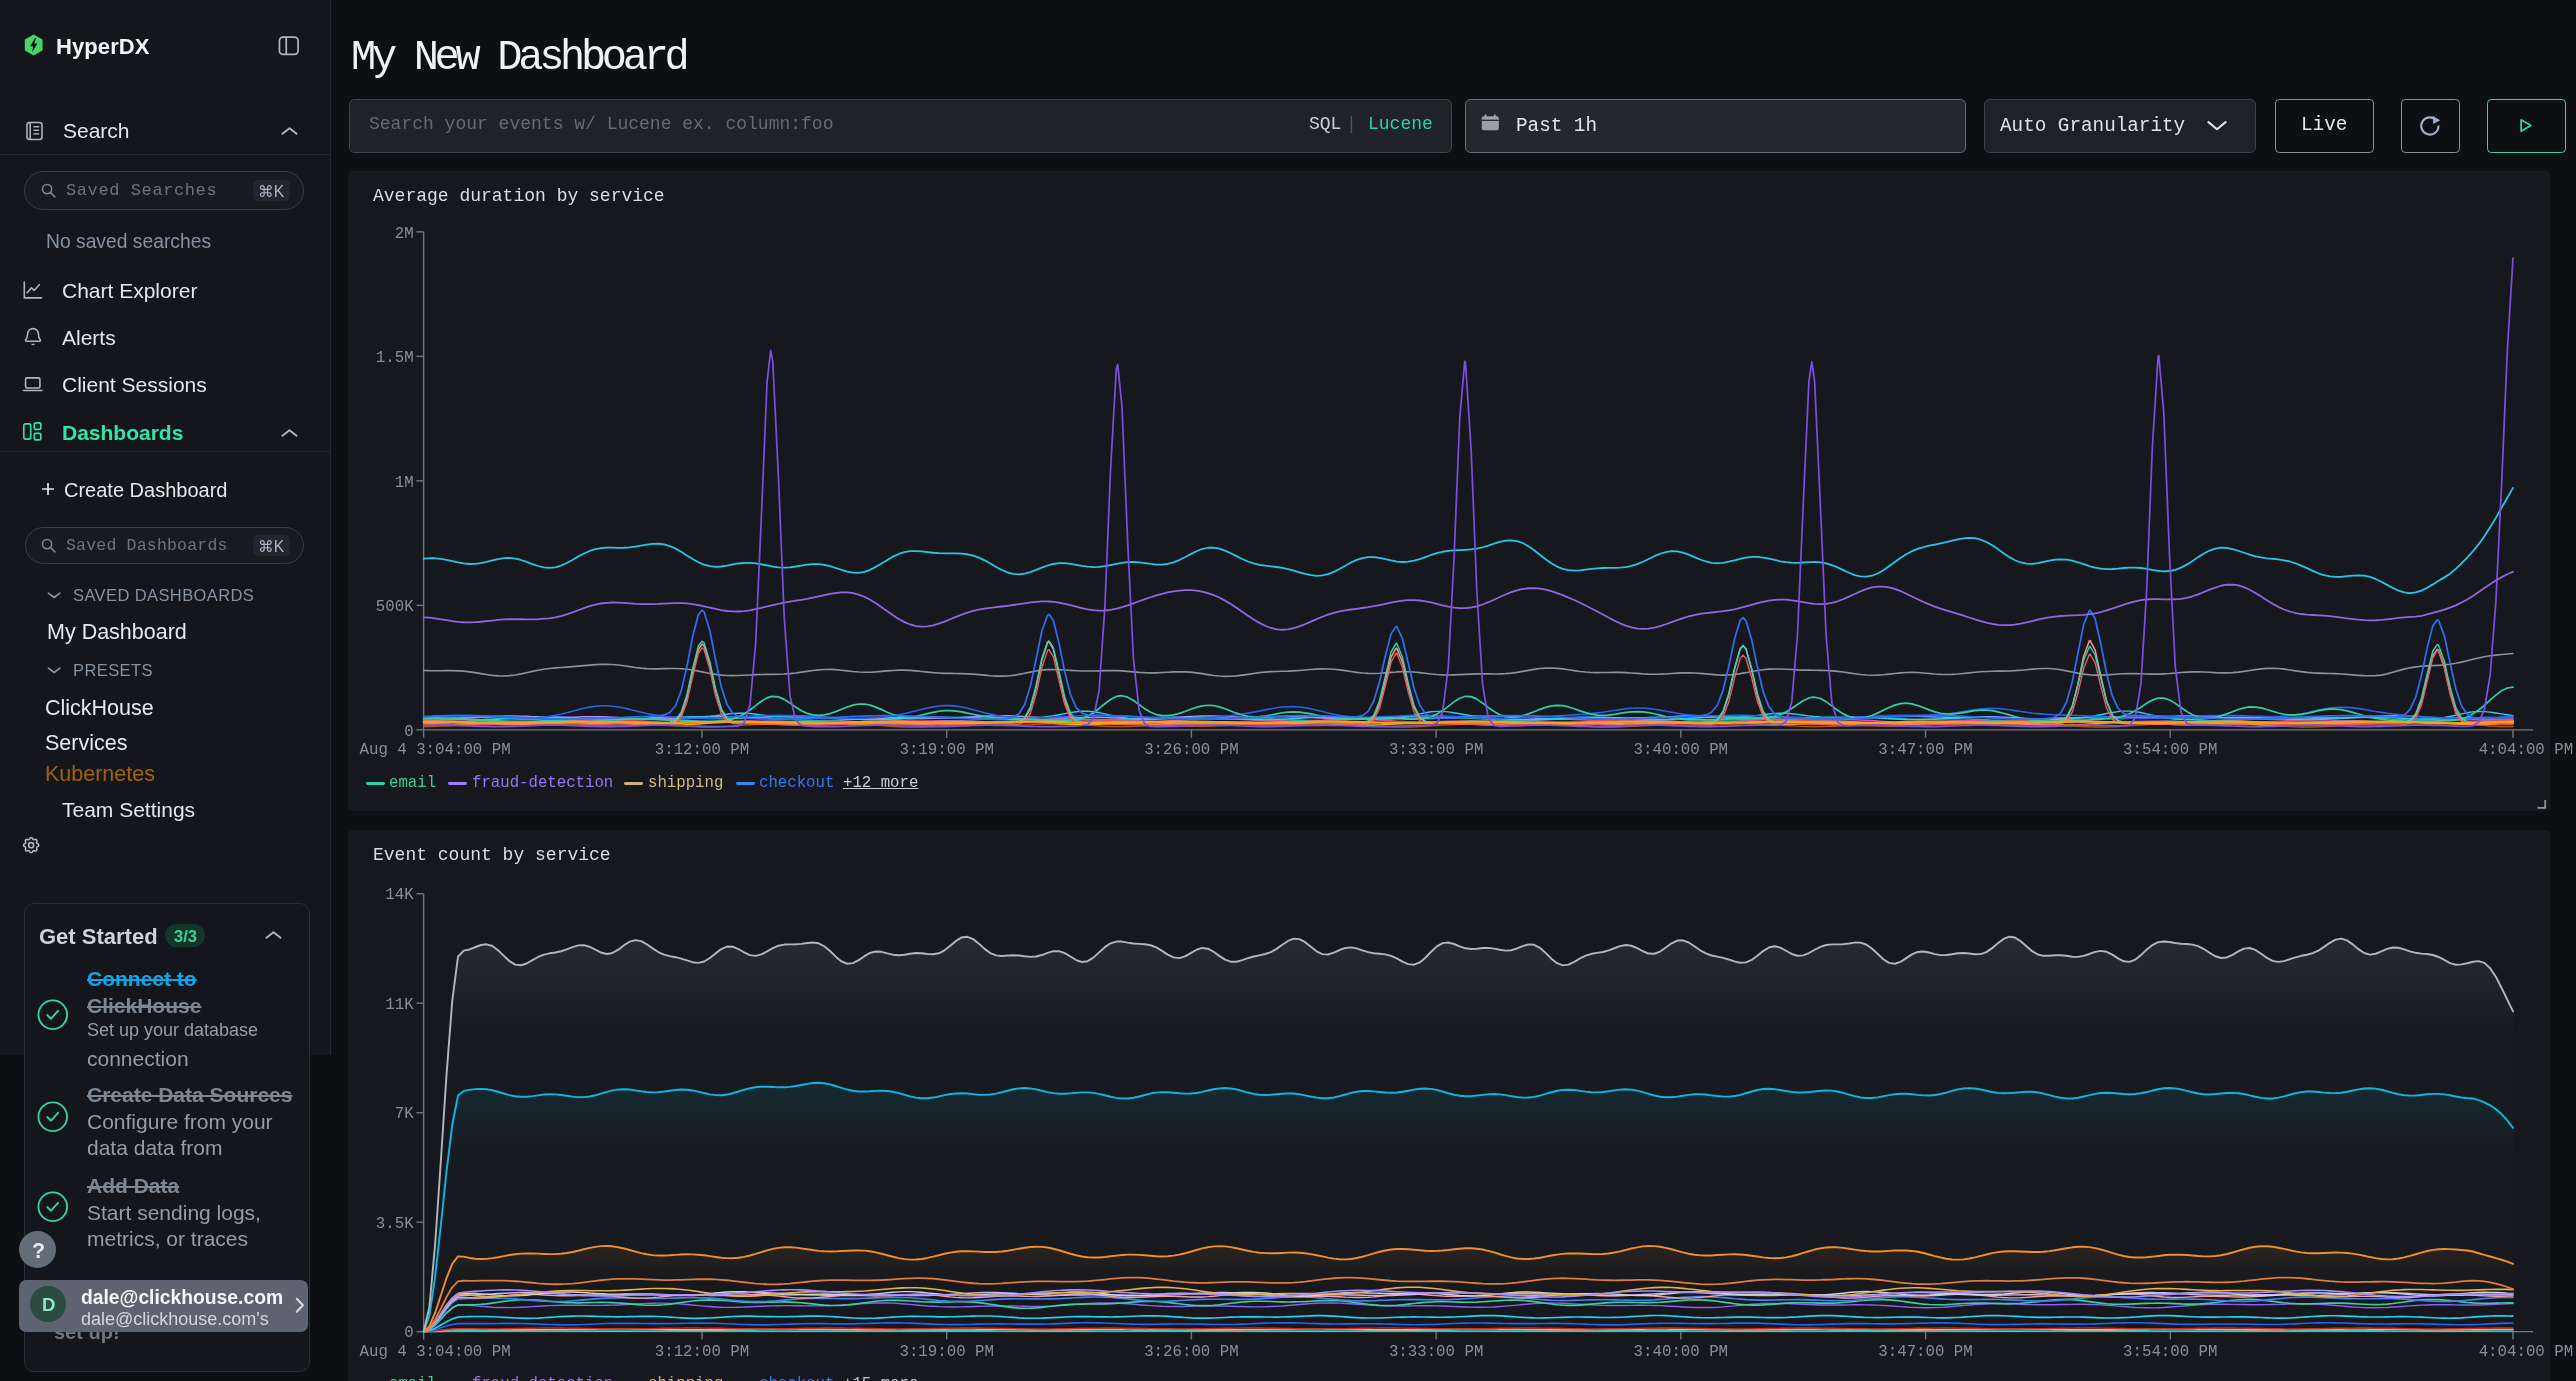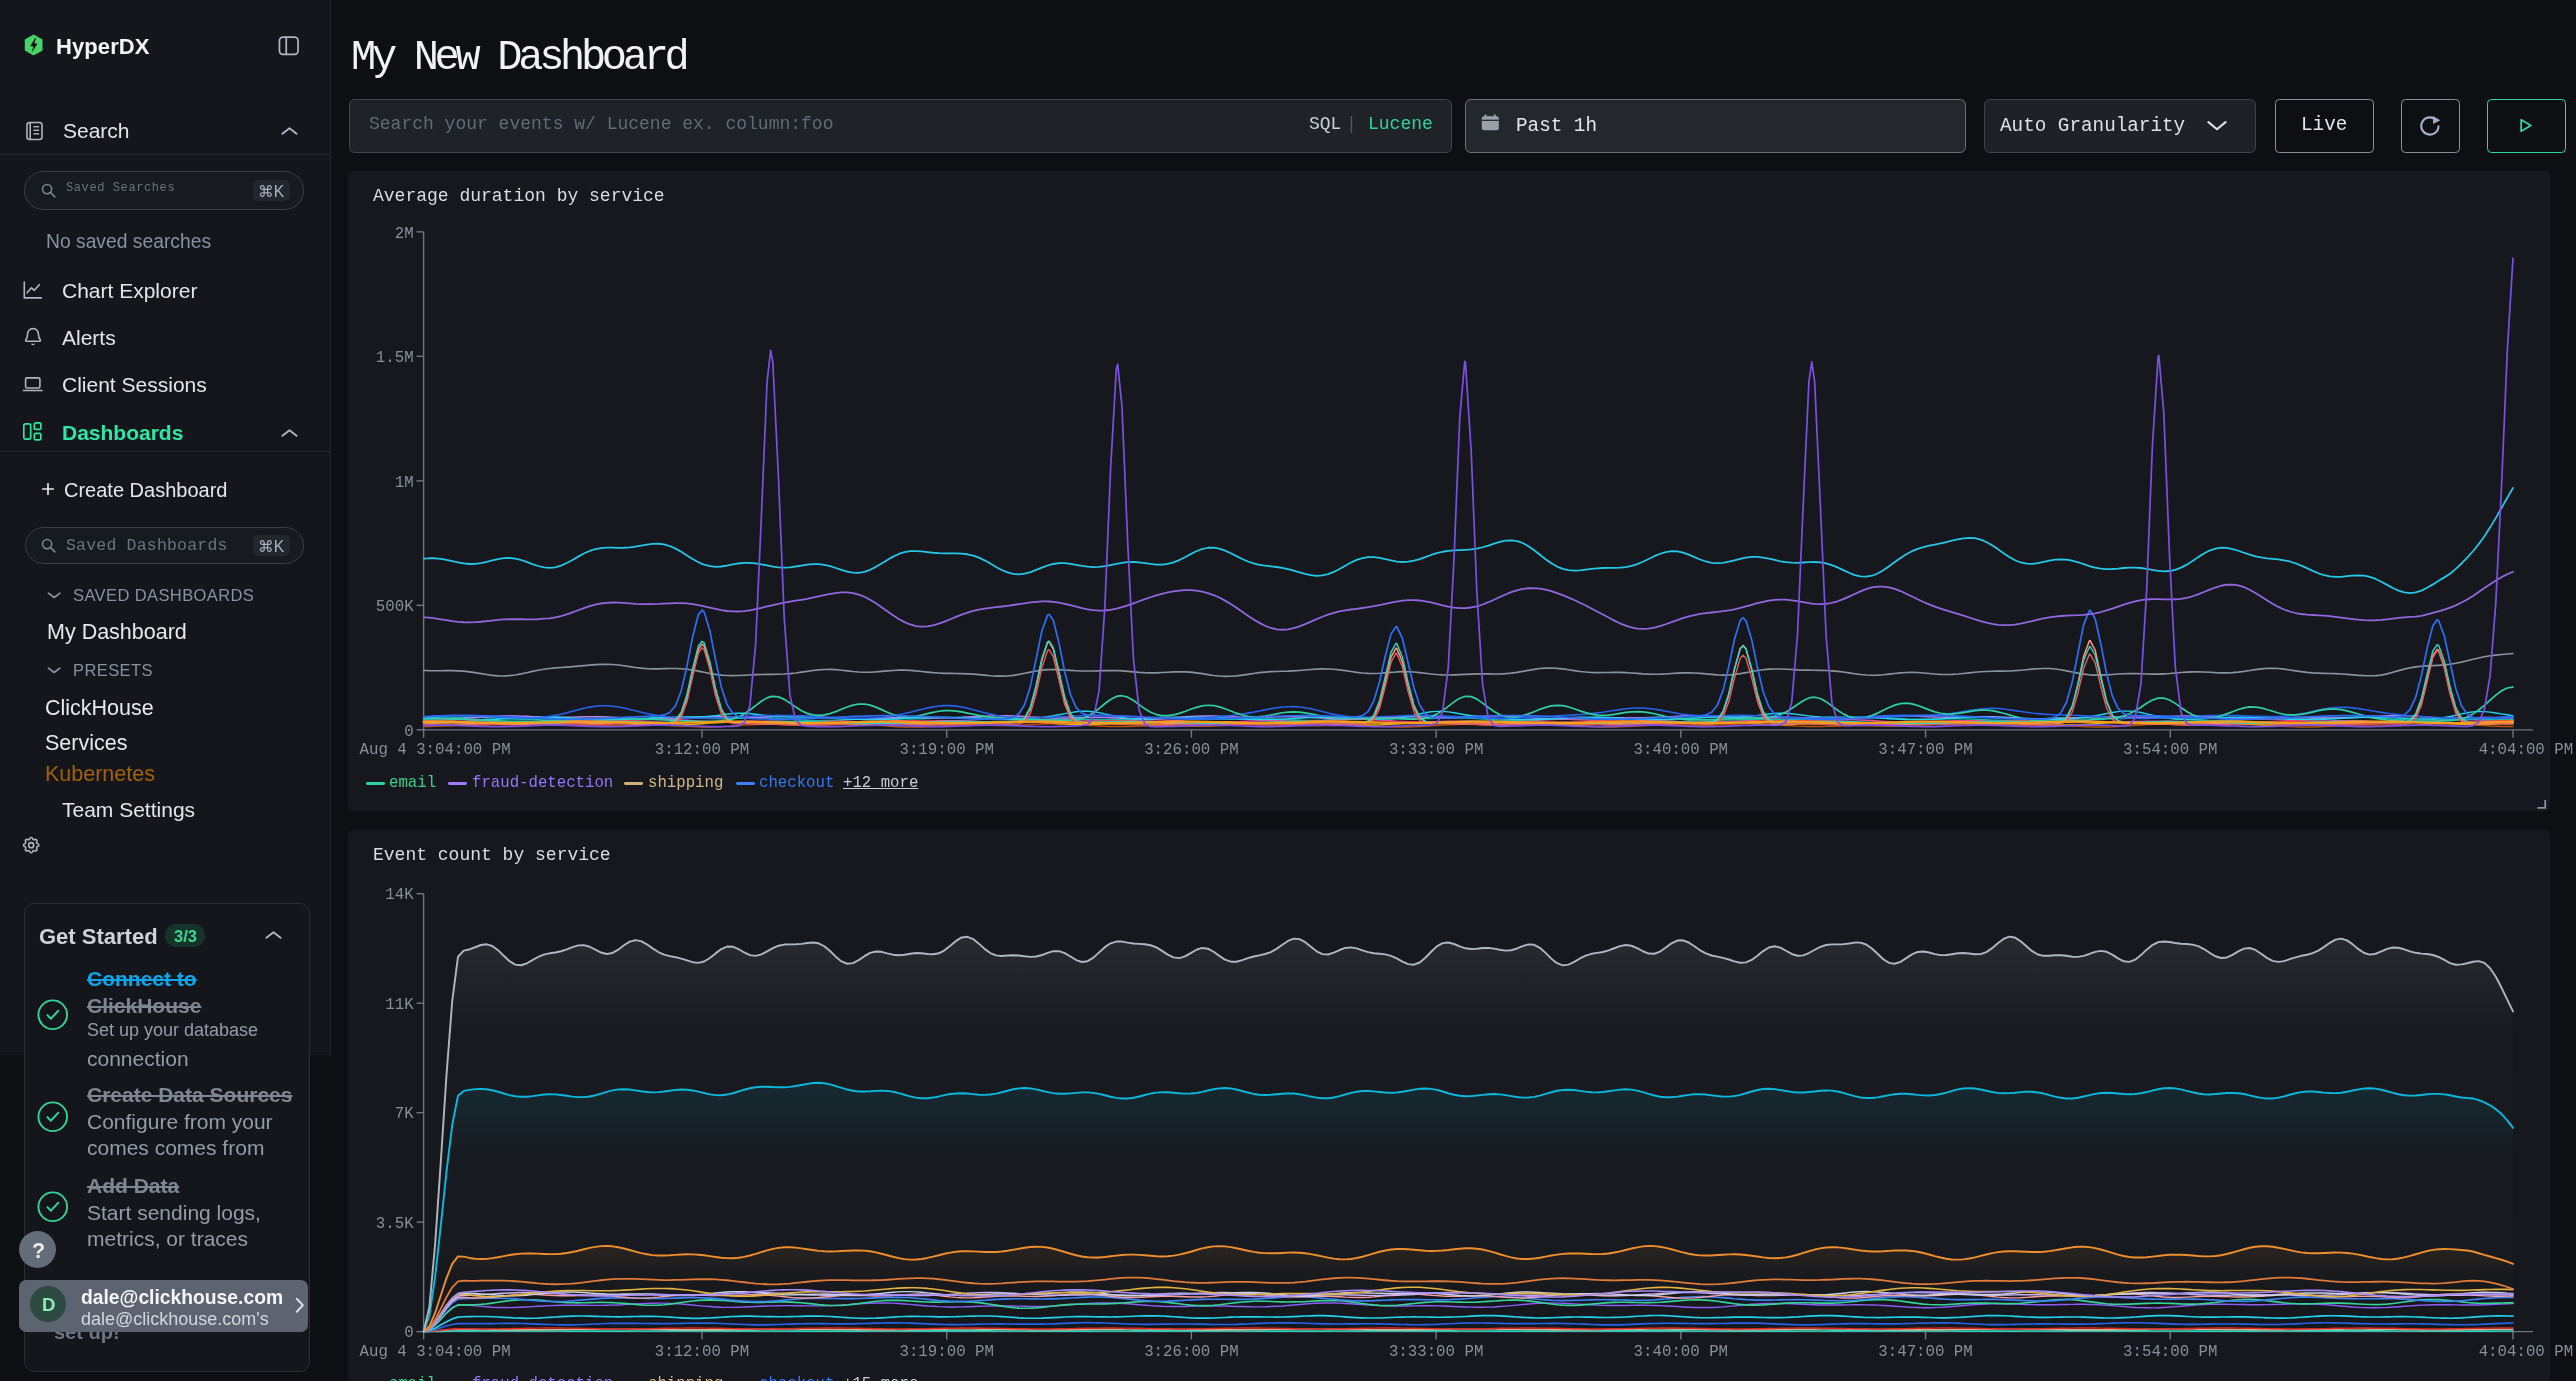--- a/index.html
+++ b/index.html
@@ -20,21 +20,21 @@
     <div style="position:absolute;left:63px;top:119px;font-family:'Liberation Sans',sans-serif;font-size:21px;color:#e3e6ea;font-weight:400;white-space:pre;">Search</div>
     <svg style="position:absolute;left:281px;top:126px;" width="17" height="10" viewBox="0 0 24 14" fill="none">
       <path d="M2 11 L12.0 3 L22 11" stroke="#aeb6c2" stroke-width="2.6" stroke-linecap="round" stroke-linejoin="round"></path>
     </svg>
     <div style="position:absolute;left:0;top:154px;width:331px;height:0.7px;background:#23262c;"></div>
     <div style="position:absolute;left:24px;top:171px;width:280px;height:39px;border:1.4px solid #3a3f46;border-radius:19.3px;background:#171a1f;"></div>
     <svg style="position:absolute;left:40px;top:182px;" width="17" height="17" viewBox="0 0 24 24" fill="none">
       <circle cx="10.0" cy="10.0" r="6.5" stroke="#7d8591" stroke-width="2.2"></circle>
       <line x1="15.0" y1="15.0" x2="21.0" y2="21.0" stroke="#7d8591" stroke-width="2.2" stroke-linecap="round"></line>
     </svg>
-    <div style="position:absolute;left:66px;top:181px;font-family:'Liberation Mono',monospace;font-size:12px;color:#6d747e;font-weight:400;white-space:pre;letter-spacing:0.6px;">Saved Searches</div>
+    <div style="position:absolute;left:66px;top:181px;font-family:'Liberation Mono',monospace;font-size:17px;color:#6d747e;font-weight:400;white-space:pre;letter-spacing:0.6px;">Saved Searches</div>
     <div style="position:absolute;left:253px;top:180px;width:37px;height:21px;background:#23262d;border-radius:5px;"></div>
     <div style="position:absolute;left:258px;top:182px;font-family:'Liberation Sans',sans-serif;font-size:15.7px;color:#aab3c0;font-weight:400;white-space:pre;">⌘K</div>
     <div style="position:absolute;left:46px;top:231px;font-family:'Liberation Sans',sans-serif;font-size:19.3px;color:#87919f;font-weight:400;white-space:pre;">No saved searches</div>
     <svg style="position:absolute;left:22px;top:280px;" width="21" height="20" viewBox="0 0 29 28" fill="none">
       <path d="M3 3 V25 H27" stroke="#aeb6c2" stroke-width="2.2" stroke-linecap="round"></path>
       <path d="M7 18 L13 11 L17 14.5 L24 6.5" stroke="#aeb6c2" stroke-width="2.2" stroke-linecap="round" stroke-linejoin="round"></path>
     </svg>
     <div style="position:absolute;left:62px;top:279px;font-family:'Liberation Sans',sans-serif;font-size:21px;color:#e3e6ea;font-weight:400;white-space:pre;">Chart Explorer</div>
     <svg style="position:absolute;left:23px;top:326px;" width="20" height="21" viewBox="0 0 28 29" fill="none">
       <path d="M14 3.5 c-4.6 0 -7.6 3.4 -7.6 7.8 c0 3.6 -1.3 6.2 -2.6 7.9 c-0.6 0.8 -0.1 2 0.9 2 H23.3 c1 0 1.5 -1.2 0.9 -2 c-1.3 -1.7 -2.6 -4.3 -2.6 -7.9 c0 -4.4 -3 -7.8 -7.6 -7.8 Z" stroke="#aeb6c2" stroke-width="2.2" stroke-linejoin="round"></path>
@@ -102,21 +102,21 @@
     <div style="position:absolute;left:87px;top:967px;font-family:'Liberation Sans',sans-serif;font-size:21px;color:#0ea5e9;font-weight:700;white-space:pre;text-decoration:line-through;">Connect to</div>
     <div style="position:absolute;left:87px;top:994px;font-family:'Liberation Sans',sans-serif;font-size:21px;color:#7e8692;font-weight:700;white-space:pre;text-decoration:line-through;">ClickHouse</div>
     <div style="position:absolute;left:87px;top:1020px;font-family:'Liberation Sans',sans-serif;font-size:18px;color:#959ca8;font-weight:400;white-space:pre;">Set up your database</div>
     <div style="position:absolute;left:87px;top:1047px;font-family:'Liberation Sans',sans-serif;font-size:21px;color:#959ca8;font-weight:400;white-space:pre;">connection</div>
     <svg style="position:absolute;left:37px;top:1101px;" width="31.5" height="31.5" viewBox="0 0 44 44" fill="none">
       <circle cx="22" cy="22" r="20" stroke="#34d399" stroke-width="2.6"></circle>
       <path d="M14.5 22.5 L19.5 27.5 L29.5 16.5" stroke="#34d399" stroke-width="2.8" stroke-linecap="round" stroke-linejoin="round"></path>
     </svg>
     <div style="position:absolute;left:87px;top:1083px;font-family:'Liberation Sans',sans-serif;font-size:21px;color:#7e8692;font-weight:700;white-space:pre;text-decoration:line-through;">Create Data Sources</div>
     <div style="position:absolute;left:87px;top:1110px;font-family:'Liberation Sans',sans-serif;font-size:21px;color:#959ca8;font-weight:400;white-space:pre;">Configure from your</div>
-    <div style="position:absolute;left:87px;top:1136px;font-family:'Liberation Sans',sans-serif;font-size:21px;color:#959ca8;font-weight:400;white-space:pre;">comes comes from</div>
+    <div style="position:absolute;left:87px;top:1136px;font-family:'Liberation Sans',sans-serif;font-size:21px;color:#959ca8;font-weight:400;white-space:pre;">data data from</div>
     <svg style="position:absolute;left:37px;top:1191px;" width="31.5" height="31.5" viewBox="0 0 44 44" fill="none">
       <circle cx="22" cy="22" r="20" stroke="#34d399" stroke-width="2.6"></circle>
       <path d="M14.5 22.5 L19.5 27.5 L29.5 16.5" stroke="#34d399" stroke-width="2.8" stroke-linecap="round" stroke-linejoin="round"></path>
     </svg>
     <div style="position:absolute;left:87px;top:1174px;font-family:'Liberation Sans',sans-serif;font-size:21px;color:#7e8692;font-weight:700;white-space:pre;text-decoration:line-through;">Add Data</div>
     <div style="position:absolute;left:87px;top:1201px;font-family:'Liberation Sans',sans-serif;font-size:21px;color:#959ca8;font-weight:400;white-space:pre;">Start sending logs,</div>
     <div style="position:absolute;left:87px;top:1227px;font-family:'Liberation Sans',sans-serif;font-size:21px;color:#959ca8;font-weight:400;white-space:pre;">metrics, or traces</div>
     <div style="position:absolute;left:54px;top:1321px;font-family:'Liberation Sans',sans-serif;font-size:20px;color:#6e7682;font-weight:700;white-space:pre;">set up!</div>
     <div style="position:absolute;left:19.3px;top:1231px;width:37px;height:37px;border-radius:50%;background:#646b79;"></div>
     <div style="position:absolute;left:32px;top:1239px;font-family:'Liberation Sans',sans-serif;font-size:21.5px;color:#e9ecf1;font-weight:700;white-space:pre;">?</div>

